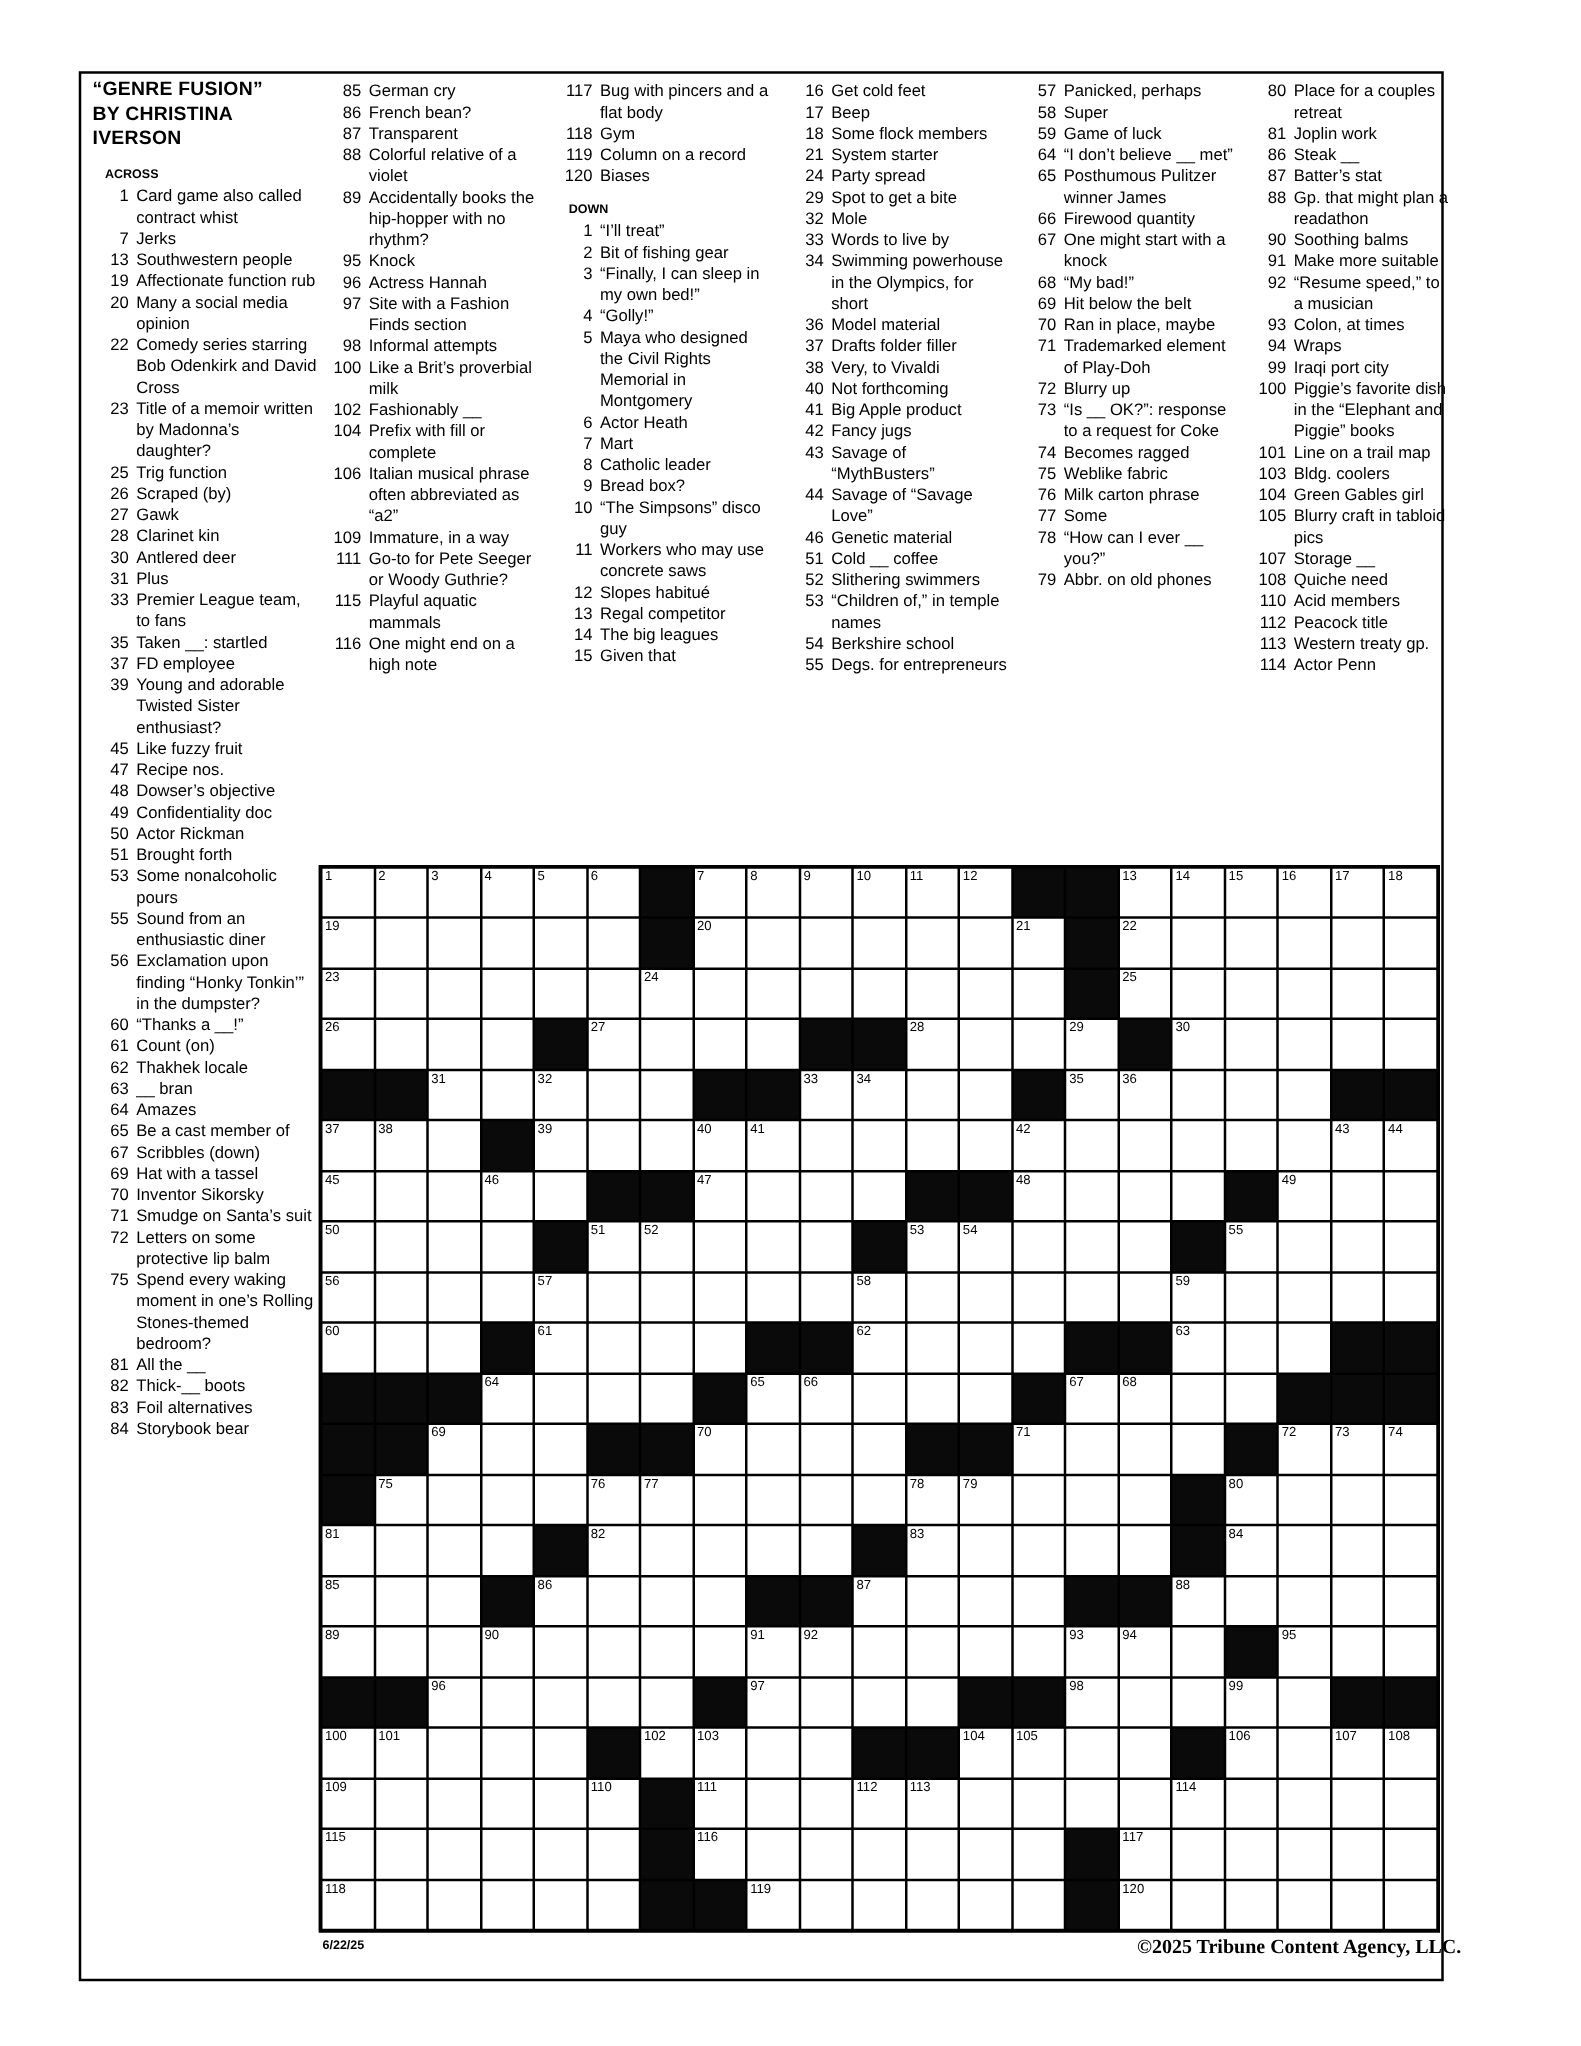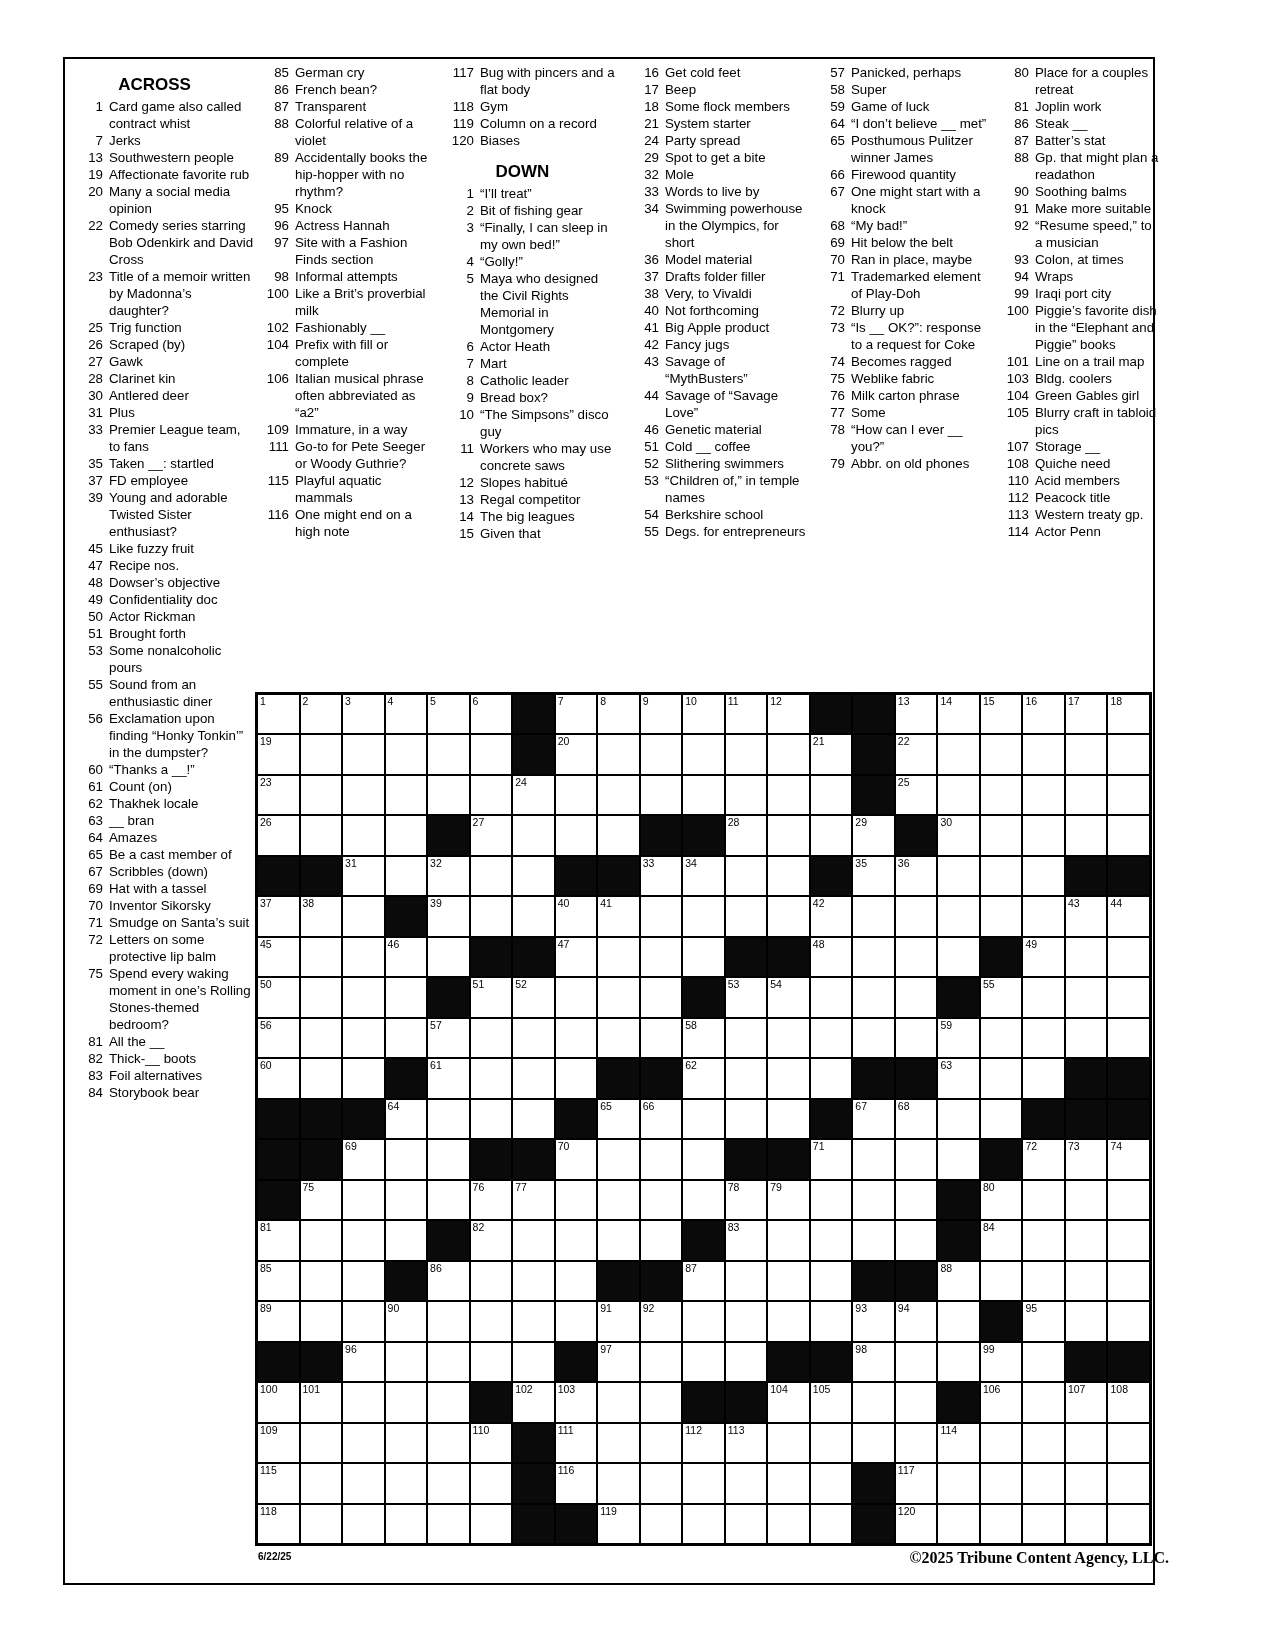--- a/index.html
+++ b/index.html
@@ -7,58 +7,63 @@
         font-family:"Liberation Sans","DejaVu Sans",sans-serif;color:#000;overflow:hidden;}
   .frame{position:absolute;left:63px;top:57px;width:1088px;height:1524px;border:2px solid #000;}
   .col{position:absolute;top:64px;}
   .c1{left:74px;width:181px;top:62px;}
   .c2{left:260px;width:174px;}
   .c3{left:445px;width:175px;}
   .c4{left:630px;width:177px;}
   .c5{left:816px;width:172px;}
   .c6{left:1000px;width:162px;}
   .title{font-weight:bold;font-size:15.5px;line-height:19.5px;letter-spacing:.2px;}
-  .hdr{font-weight:bold;font-size:17px;text-align:center;margin:13px 30px 3px 10px;}
+  .hdr{font-weight:bold;font-size:10px;text-align:left;margin:13px 30px 3px 10px;}
   .clue{display:flex;font-size:13.3px;line-height:17px;}
   .clue .n{flex:none;width:29px;text-align:right;padding-right:6px;}
   .clue .t{flex:1;}
   .grid{position:absolute;left:255px;top:692px;width:897px;height:854px;
         display:grid;grid-template-columns:repeat(21,1fr);grid-template-rows:repeat(21,1fr);
         gap:2px;background:#000;border:3px solid #000;box-sizing:border-box;}
   .cell{background:#fff;position:relative;}
   .cell.blk{background:#0a0a0a;}
   .cell .num{position:absolute;top:0px;left:2px;font-size:10.5px;line-height:12px;}
   .date{position:absolute;left:258px;top:1551px;font-size:10px;font-weight:bold;}
   .copy{position:absolute;right:96px;top:1549px;font-size:16px;font-weight:bold;
         font-family:"Liberation Serif","DejaVu Serif",serif;}
 </style>
 </head>
 <body>
 
 <div class="page">
   <div class="frame"></div>
 
   <div class="col c1">
+    <div class="title">
+      <div>“GENRE FUSION”</div>
+      <div>BY CHRISTINA</div>
+      <div>IVERSON</div>
+    </div>
     <div class="hdr">ACROSS</div>
     <div id="ac1">
         <div class="clue">
           <div class="n">1</div>
           <div class="t">Card game also called contract whist</div>
         </div>
         <div class="clue">
           <div class="n">7</div>
           <div class="t">Jerks</div>
         </div>
         <div class="clue">
           <div class="n">13</div>
           <div class="t">Southwestern people</div>
         </div>
         <div class="clue">
           <div class="n">19</div>
-          <div class="t">Affectionate favorite rub</div>
+          <div class="t">Affectionate function rub</div>
         </div>
         <div class="clue">
           <div class="n">20</div>
           <div class="t">Many a social media opinion</div>
         </div>
         <div class="clue">
           <div class="n">22</div>
           <div class="t">Comedy series starring Bob Odenkirk and David Cross</div>
         </div>
         <div class="clue">

